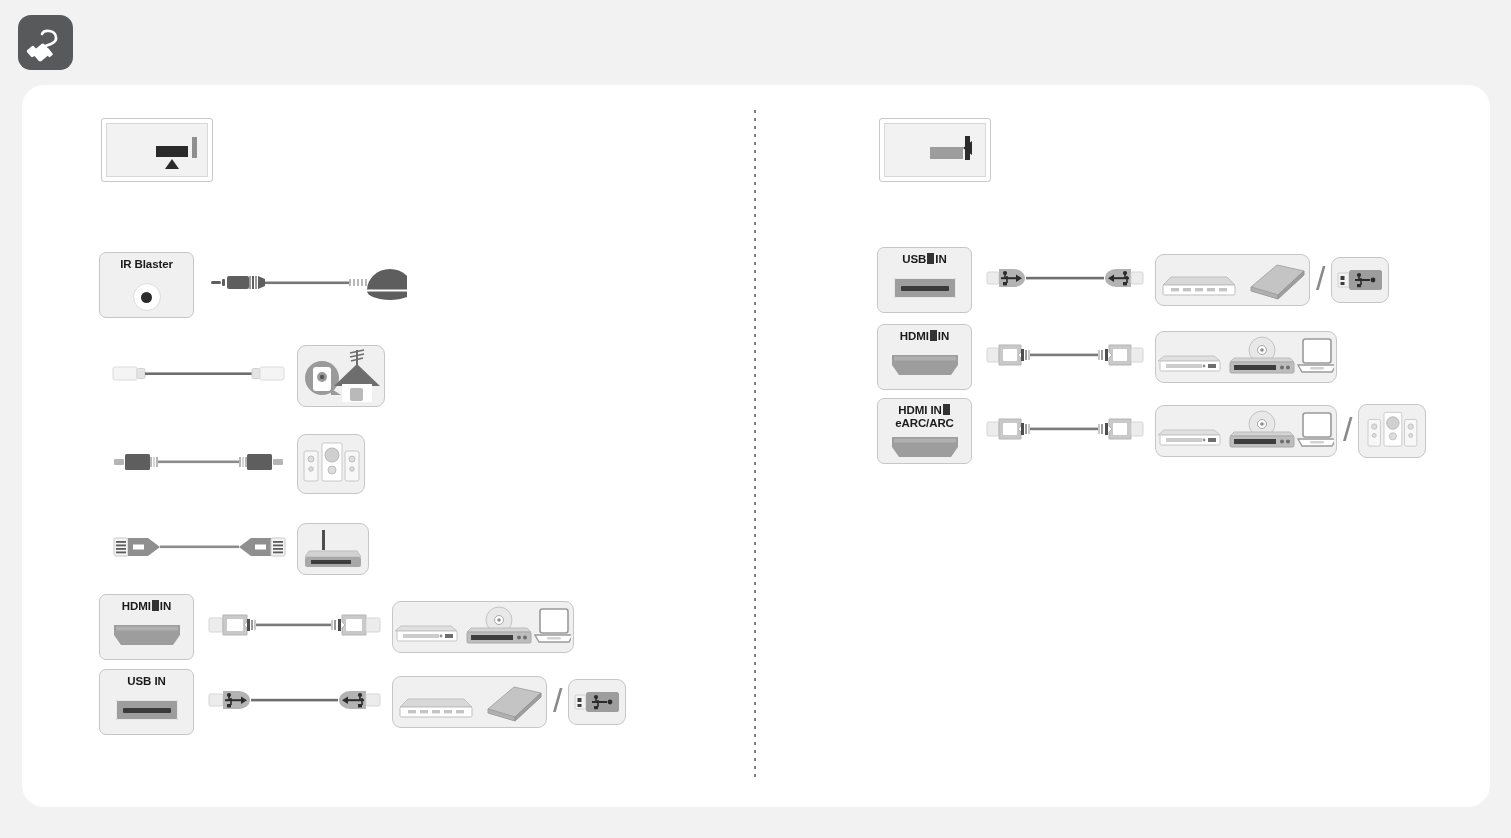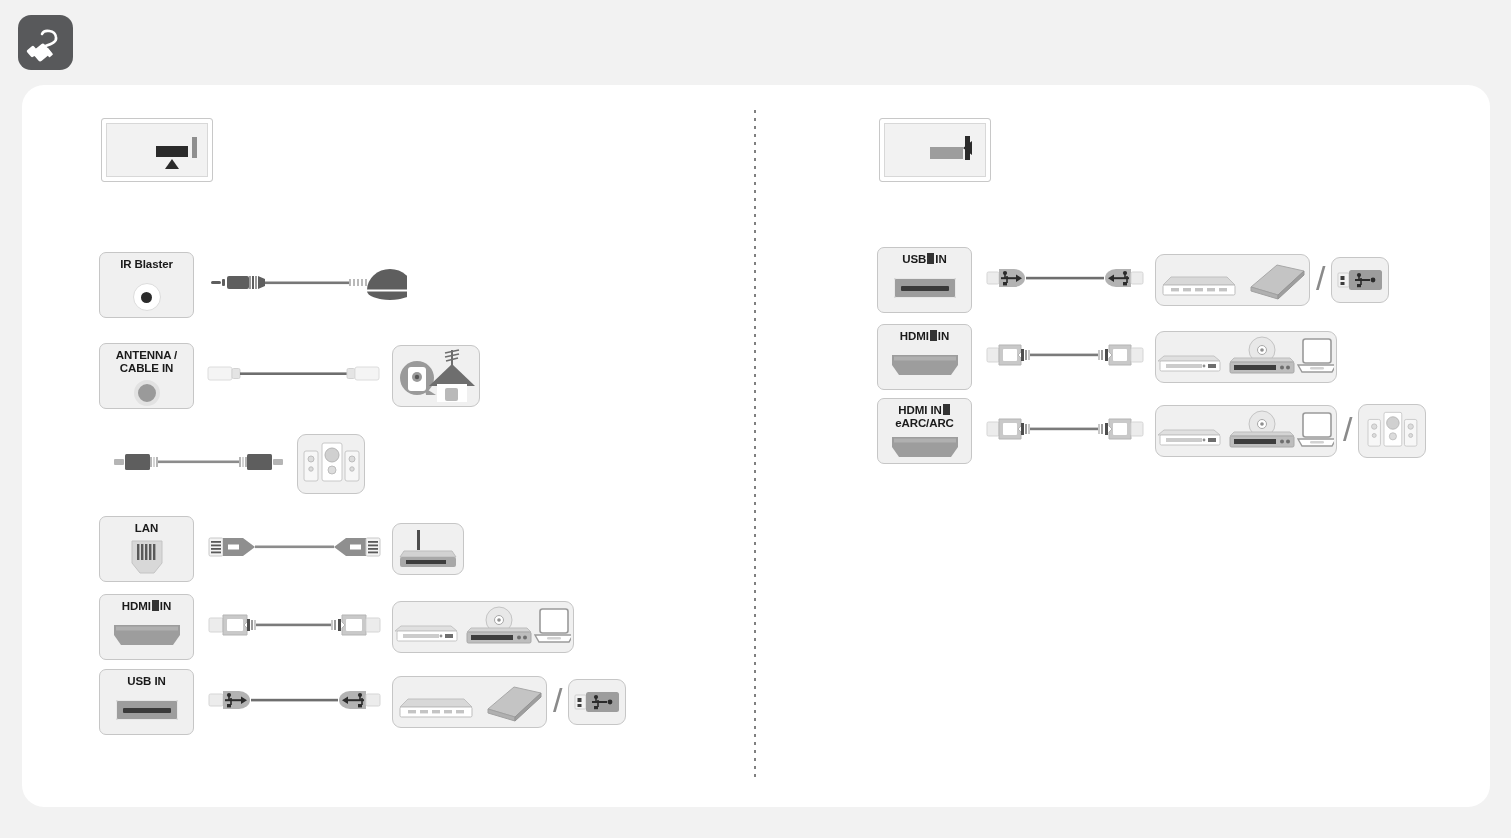--- a/index.html
+++ b/index.html
@@ -155,27 +155,20 @@
           <rect x="158" y="29" width="2" height="7"></rect>
         </g>
         <path d="M160 40 a 23 21 0 0 1 46 0 z" fill="#5e5e5e"></path>
         <path d="M160 41 a 23 9 0 0 0 46 0 z" fill="#5e5e5e"></path>
         <rect x="160" y="39.5" width="46" height="2" fill="#ffffff"></rect>
       </svg>
     </div>
   </div>
 
   <div class="row" style="left:99px;top:341px;">
-    <div class="port">
-      <div class="port-label">ANTENNA /</div>
-      <div class="port-label">CABLE IN</div>
-      <div class="port-graphic" style="top:36px;">
-        <div class="jack-coax"></div>
-      </div>
-    </div>
     <div class="cable" style="margin-left:13px;">
       <svg width="175" height="66" viewBox="0 0 175 66">
         <rect x="1" y="26" width="24" height="13" rx="2" fill="#f4f4f4" stroke="#dcdcdc"></rect>
         <rect x="25" y="27.5" width="8" height="10" rx="1.5" fill="#e4e4e4" stroke="#d2d2d2"></rect>
         <rect x="33" y="31.4" width="107" height="2.6" fill="#6e6e6e"></rect>
         <rect x="140" y="27.5" width="8" height="10" rx="1.5" fill="#e4e4e4" stroke="#d2d2d2"></rect>
         <rect x="148" y="26" width="24" height="13" rx="2" fill="#f4f4f4" stroke="#dcdcdc"></rect>
       </svg>
     </div>
     <div class="devbox" style="margin-left:10px;width:88px;height:62px;">
@@ -226,35 +219,20 @@
         <circle cx="32" cy="18" r="7" fill="#d0d0d0" stroke="#b5b5b5"></circle>
         <circle cx="32" cy="33" r="4" fill="#dcdcdc" stroke="#bdbdbd"></circle>
         <rect x="45" y="14" width="14" height="30" rx="2" fill="#f7f7f7" stroke="#c8c8c8"></rect>
         <circle cx="52" cy="22" r="3" fill="#dcdcdc" stroke="#bdbdbd"></circle>
         <circle cx="52" cy="32" r="2.2" fill="#dcdcdc" stroke="#bdbdbd"></circle>
       </svg>
     </div>
   </div>
 
   <div class="row" style="left:99px;top:514px;">
-    <div class="port">
-      <div class="port-label">LAN</div>
-      <div class="port-graphic" style="top:22px;">
-        <svg width="42" height="38" viewBox="0 0 42 38">
-          <path d="M6 2 h30 v22 l-8 10 h-14 l-8 -10 z" fill="#d8d8d8" stroke="#c4c4c4"></path>
-          <g fill="#5a5a5a">
-            <rect x="11" y="5" width="2.4" height="16"></rect>
-              <rect x="15" y="5" width="2.4" height="16"></rect>
-            <rect x="19" y="5" width="2.4" height="16"></rect>
-              <rect x="23" y="5" width="2.4" height="16"></rect>
-            <rect x="27" y="5" width="2.4" height="16"></rect>
-          </g>
-        </svg>
-      </div>
-    </div>
     <div class="cable" style="margin-left:13px;">
       <svg width="175" height="66" viewBox="0 0 175 66">
         <rect x="2" y="24" width="14" height="18" rx="1.5" fill="#f4f4f4" stroke="#c8c8c8"></rect>
         <g fill="#5a5a5a">
           <rect x="4" y="27" width="10" height="1.8"></rect>
             <rect x="4" y="30.5" width="10" height="1.8"></rect>
           <rect x="4" y="34" width="10" height="1.8"></rect>
             <rect x="4" y="37.5" width="10" height="1.8"></rect>
         </g>
         <path d="M16 24 h20 l12 9 l-12 9 h-20 z" fill="#8f8f8f"></path>

